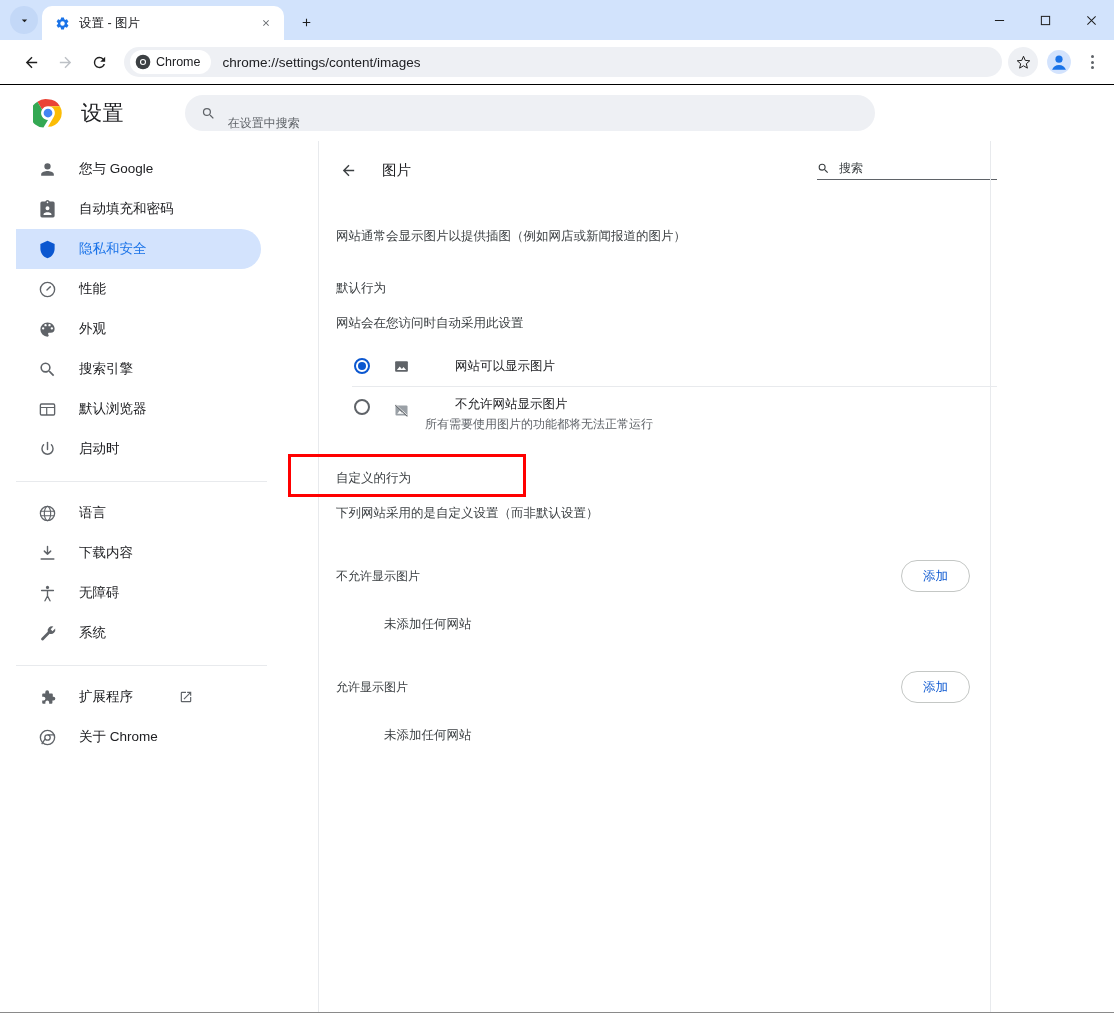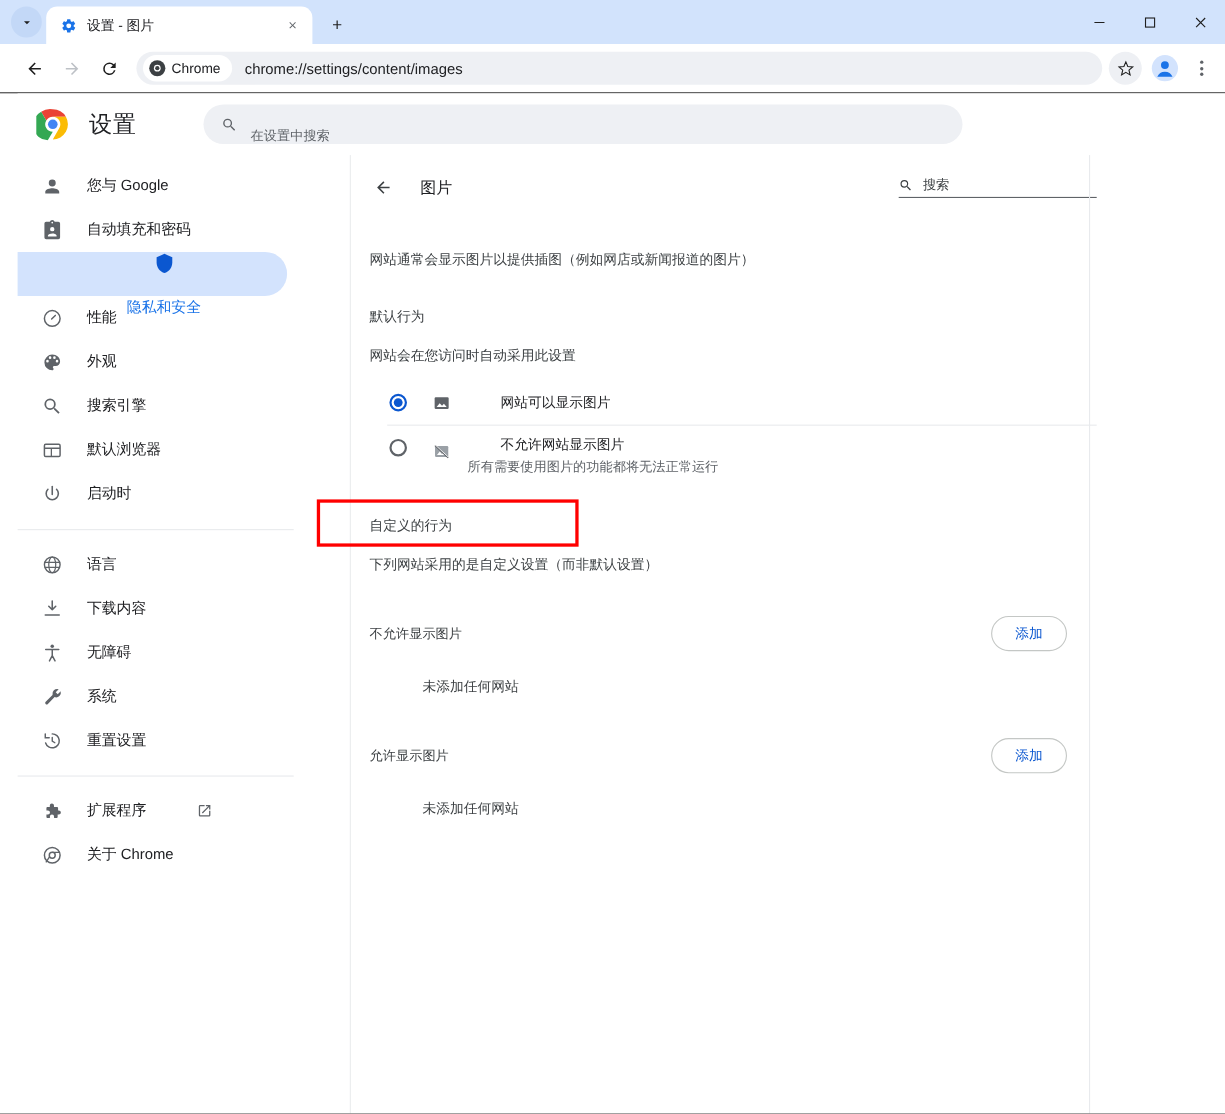--- a/index.html
+++ b/index.html
@@ -95,21 +95,21 @@
     width: 303px; flex:0 0 303px; background:#fff; padding-top: 8px;
     border-right: 1px solid #e8eaed; position:relative;
   }
   .nav-item {
     height: 40px; display:flex; align-items:center;
     border-radius: 0 20px 20px 0; padding-left: 21px; gap: 22px;
     cursor:pointer; width: 245px; color:#202124;
   }
   .nav-item .ni { width:20px;height:20px;flex:0 0 20px;display:flex;align-items:center;justify-content:center; }
   .nav-item .nl { font-size:13.5px; white-space:nowrap; }
-  .nav-item.active { background:#d3e3fd; color:#0b57d0;flex-direction:column; }
+  .nav-item.active { background:#d3e3fd; color:#0b57d0; }
   .nav-item.active .nl { color:#1a73e8; }
   .nav-sep { height:1px;background:#e8eaed;margin: 12px 0 11px 0; width:251px; }
   .ext-link { width:14px;height:14px;margin-left:24px;flex:0 0 14px; }
 
   
   .content { flex:1; background:#fff; position:relative; padding-left: 17px; }
   .content-inner { width: 661px; margin-left: 0; padding-top: 14px; }
 
   .ch-row { display:flex; align-items:center; height:30px; }
   .back-btn { width:24px;height:24px;display:flex;align-items:center;justify-content:center;cursor:pointer;flex:0 0 24px;}
@@ -404,30 +404,20 @@
 
         <div class="nav-item">
           <span class="ni">
               <svg viewBox="0 0 24 24" width="19" height="19">
                 <path d="M21.7 5.6l-3.4 3.4-2.3-2.3 3.4-3.4a5.5 5.5 0 0 0-7.1 6.6L4.2 17.9a1.8 1.8 0 0 0 2.5 2.5l8-8.1a5.5 5.5 0 0 0 7-6.7z" fill="#5f6368"></path>
               </svg>
             </span>
           <span class="nl">系统</span>
         </div>
 
-        <div class="nav-item">
-          <span class="ni">
-              <svg viewBox="0 0 24 24" width="19" height="19">
-                <path d="M12 4a8 8 0 1 1-7.6 10.4" fill="none" stroke="#5f6368" stroke-width="1.7" stroke-linecap="round"></path>
-                <path d="M4 4v4.5h4.5" fill="none" stroke="#5f6368" stroke-width="1.7" stroke-linecap="round"></path>
-                <path d="M12 8v4.4l3 1.8" fill="none" stroke="#5f6368" stroke-width="1.6" stroke-linecap="round"></path>
-              </svg>
-            </span>
-          <span class="nl">重置设置</span>
-        </div>
 
         <div class="nav-sep"></div>
 
         <div class="nav-item">
           <span class="ni">
               <svg viewBox="0 0 24 24" width="19" height="19">
                 <path d="M20.5 11h-1.8V8.2a1.2 1.2 0 0 0-1.2-1.2H14V5.4a2.4 2.4 0 1 0-4.8 0V7H6.5a1.2 1.2 0 0 0-1.2 1.2V11H7a2.4 2.4 0 1 1 0 4.8H5.3v2.8A1.2 1.2 0 0 0 6.5 19.8h2.8v-1.6a2.4 2.4 0 1 1 4.8 0v1.6h2.9a1.2 1.2 0 0 0 1.2-1.2V15.8h1.3a2.4 2.4 0 1 0 0-4.8z" fill="#5f6368"></path>
               </svg>
             </span>
           <span class="nl">扩展程序</span>

